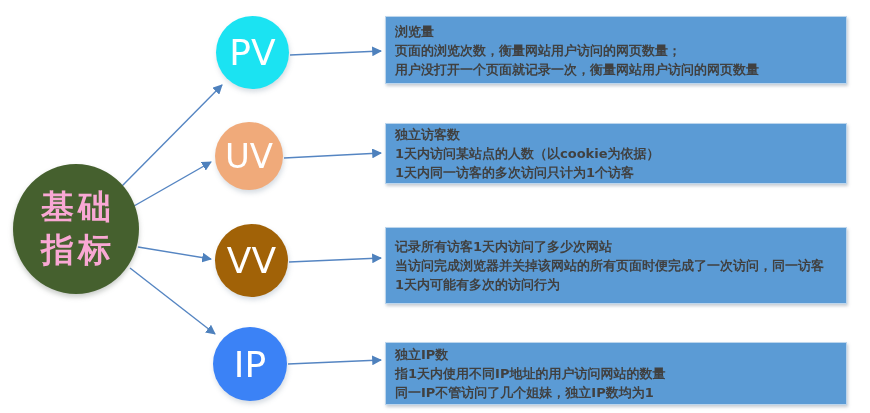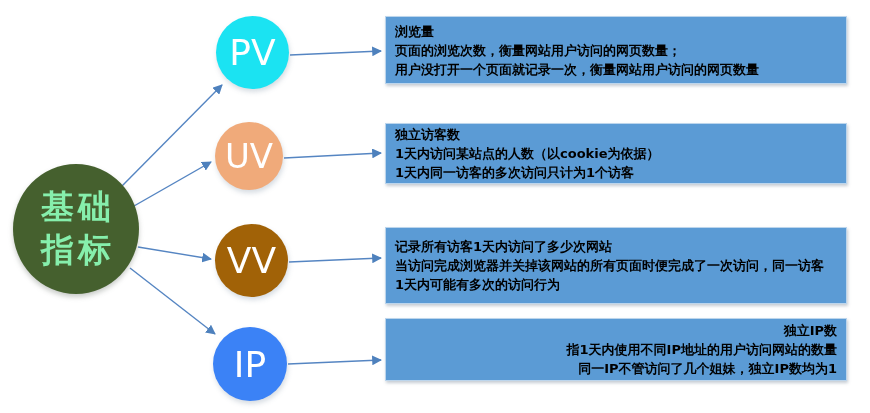--- a/index.html
+++ b/index.html
@@ -26,21 +26,21 @@
     position: absolute;
     left: 13px; top: 164px;
     width: 126px; height: 130px;
     border-radius: 50%;
     background: #45602e;
     box-shadow: 0 3px 5px rgba(100,110,100,0.35);
     display: flex;
     flex-direction: column;
     align-items: center;
     justify-content: center;
-    color: #86efac;
+    color: #f9a8d4;
     font-size: 33px;
     font-weight: 700;
     line-height: 1.3;
     letter-spacing: 4px;
     text-indent: 4px;
   }
   
   .node {
     position: absolute;
     border-radius: 50%;
@@ -58,35 +58,35 @@
   .node-ip { left: 213px; top: 327px; width: 74px; height: 74px; background: #3b82f6; text-align: center; }
   
   .info-box {
     position: absolute;
     left: 385px;
     width: 462px;
     box-sizing: border-box;
     background: #5b9bd5;
     border: 1px solid #bcd5ec;
     box-shadow: 1px 2px 3px rgba(90,110,130,0.35);
-    color: #000000;
+    color: #404040;
     font-size: 13px;
     font-weight: 700;
     line-height: 19px;
     padding: 0 9px;
     display: flex;
     flex-direction: column;
     justify-content: center;
     overflow: hidden;
   }
   .info-box div { white-space: nowrap; }
   .box-pv { top: 16px;  height: 68px; }
   .box-uv { top: 123px; height: 61px; }
   .box-vv { top: 227px; height: 77px; }
-  .box-ip { top: 318px; height: 63px; align-items: flex-end; }
+  .box-ip { top: 342px; height: 63px; }
 </style>
 </head>
 <body>
 
 <div class="stage">
 
   <svg class="arrow-layer" viewBox="0 0 870 413" xmlns="http://www.w3.org/2000/svg">
     <defs>
       <marker id="ah" viewBox="0 0 10 10" refX="9" refY="5" markerWidth="7" markerHeight="7" orient="auto-start-reverse">
         <path d="M0,0 L10,5 L0,10 z" fill="#4e81bd"></path>

